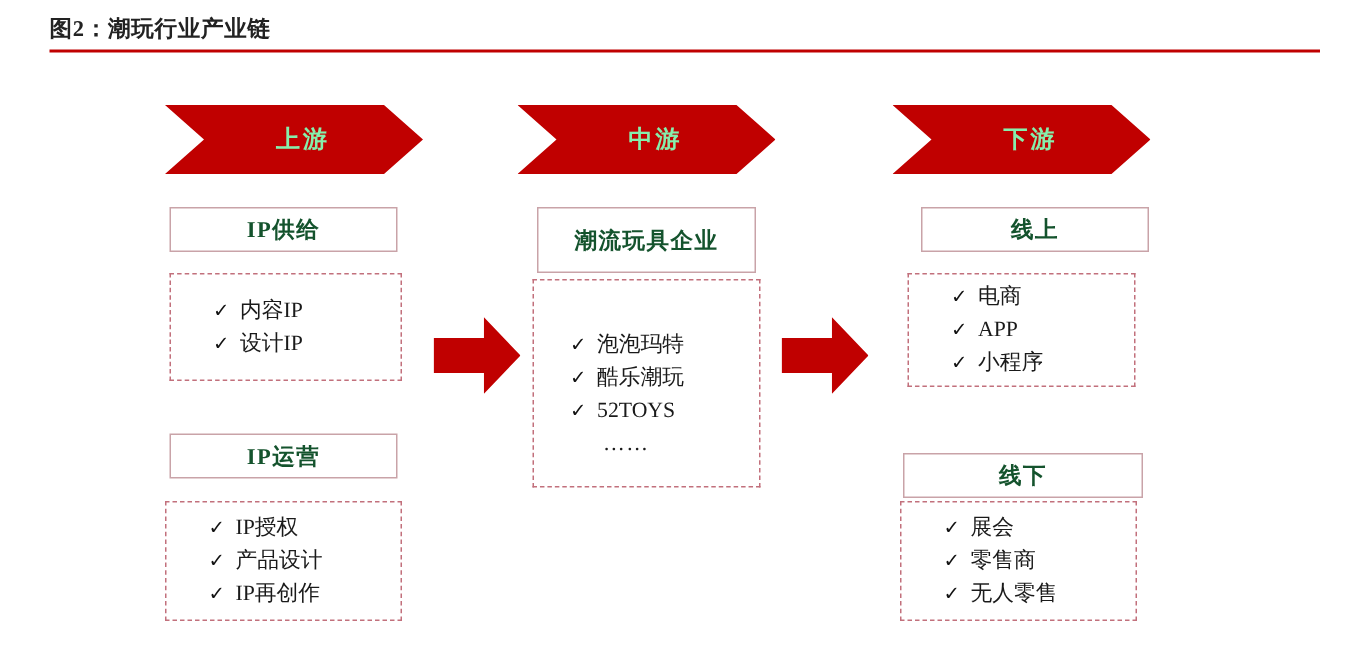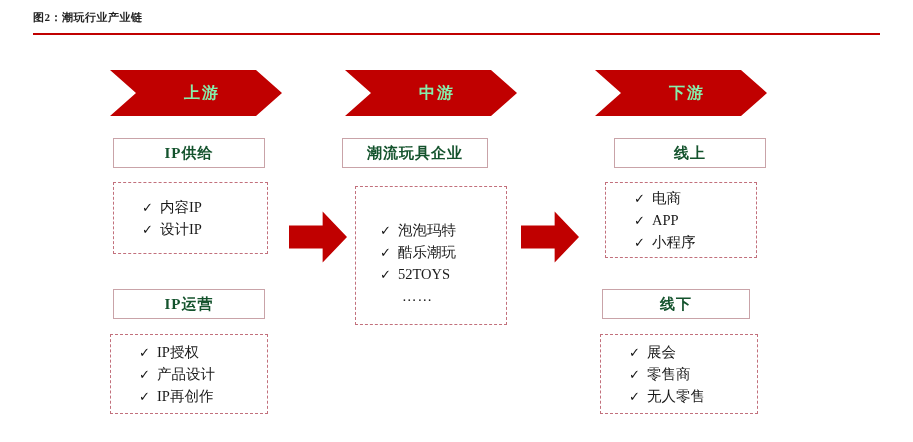--- a/index.html
+++ b/index.html
@@ -14,21 +14,21 @@
     font-family: "Liberation Serif", "DejaVu Serif", serif;
     color: #1a1a1a;
     overflow: hidden;
   }
 
   
   #figure-title {
     position: absolute;
     left: 33px;
     top: 10px;
-    font-size: 11px;
+    font-size: 15px;
     font-weight: bold;
     letter-spacing: 0.5px;
     color: #222222;
     white-space: nowrap;
   }
   #title-rule {
     position: absolute;
     left: 33px;
     top: 33px;
     width: 847px;
@@ -105,26 +105,26 @@
     color: #1a1a1a;
     line-height: 1.6;
   }
 
   
   #box-ip-supply    { left: 113px; top: 138px; width: 152px; height: 30px; }
   #list-ip-supply   { left: 113px; top: 182px; width: 155px; height: 72px; padding-left: 28px; }
   #box-ip-ops       { left: 113px; top: 289px; width: 152px; height: 30px; text-align: center; }
   #list-ip-ops      { left: 110px; top: 334px; width: 158px; height: 80px; padding-left: 28px; }
 
-  #box-toy-company  { left: 342px; top: 138px; width: 146px; height: 30px; }
+  #box-toy-company  { left: 358px; top: 138px; width: 146px; height: 44px; }
   #list-toy-company { left: 355px; top: 186px; width: 152px; height: 139px; padding-left: 24px; padding-top: 32px; }
 
   #box-online       { left: 602px; top: 138px; width: 152px; height: 30px; margin-left: 12px; }
   #list-online      { left: 605px; top: 182px; width: 152px; height: 76px; padding-left: 28px; }
-  #box-offline      { left: 602px; top: 289px; width: 148px; height: 30px; text-align: right; }
+  #box-offline      { left: 602px; top: 302px; width: 160px; height: 30px; text-align: right; }
   #list-offline     { left: 600px; top: 334px; width: 158px; height: 80px; padding-left: 28px; }
 
   
   .block-arrow {
     position: absolute;
     width: 58px;
     height: 58px;
     background: #C00000;
     -webkit-clip-path: polygon(0 30%, 58% 30%, 58% 6%, 100% 50%, 58% 94%, 58% 70%, 0 70%);
     clip-path: polygon(0 30%, 58% 30%, 58% 6%, 100% 50%, 58% 94%, 58% 70%, 0 70%);

